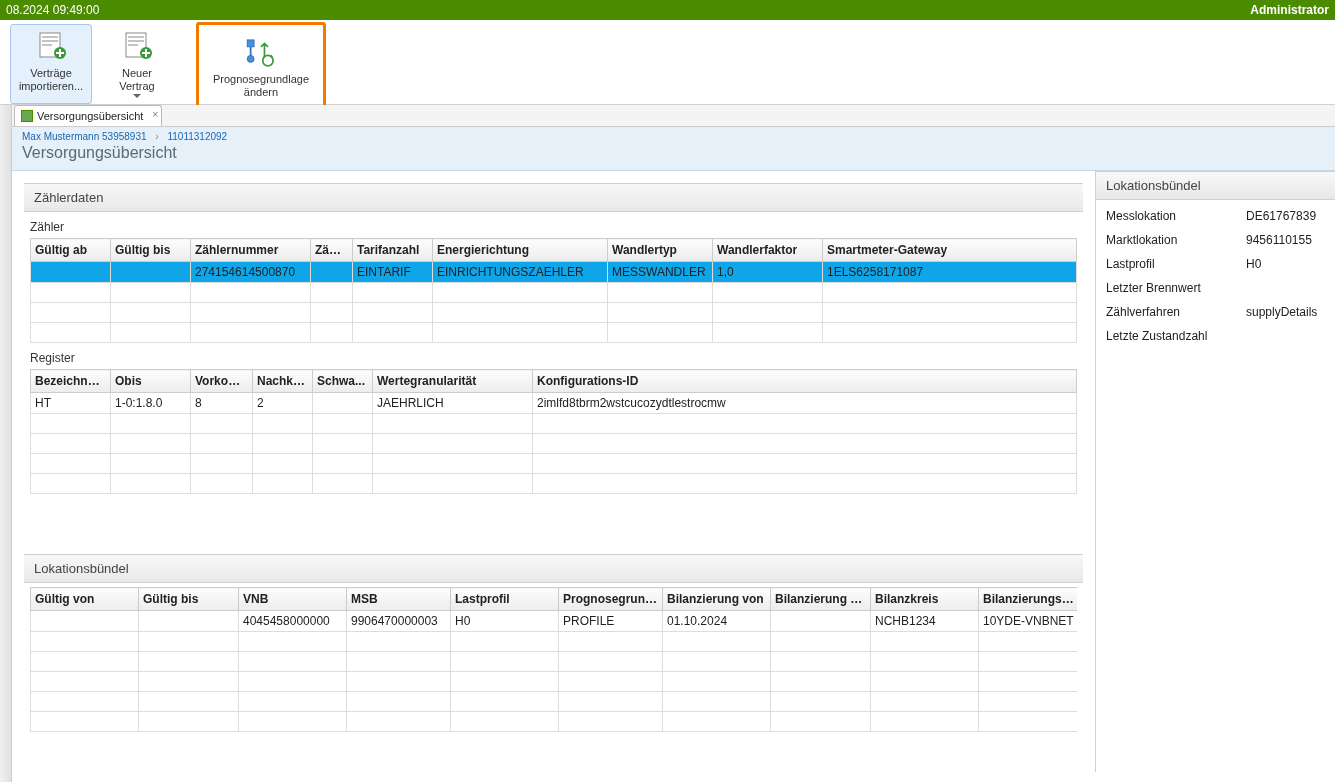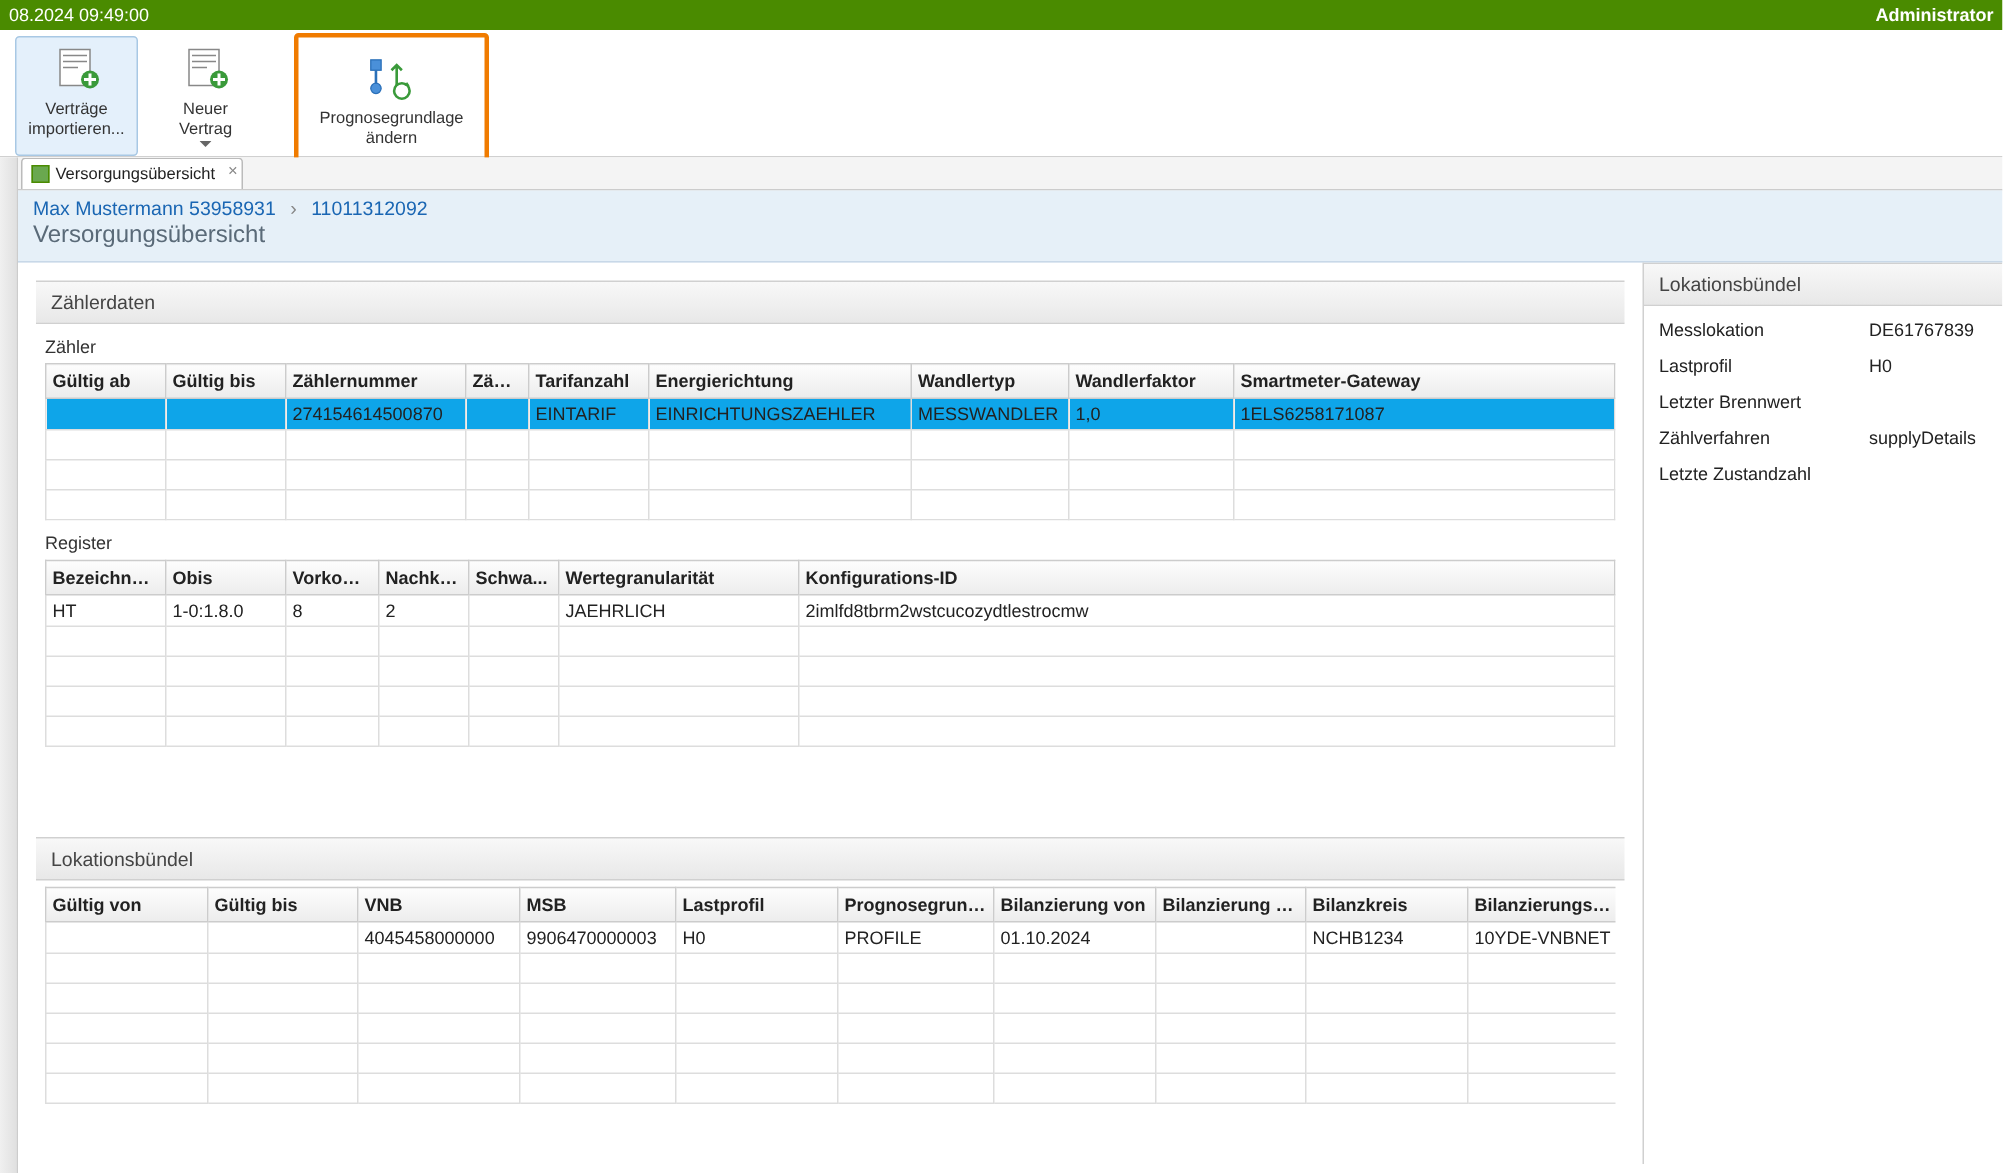--- a/index.html
+++ b/index.html
@@ -102,21 +102,21 @@
   .tab .close {
     position: absolute; right: 3px; top: 2px;
     font-size: 11px; color: #888; cursor: pointer;
   }
   .breadcrumb-area {
     background: #e6f0f8;
     border-bottom: 1px solid #c8d8e8;
     padding: 4px 10px 8px 10px;
   }
   .breadcrumb {
-    font-size: 13px;
+    font-size: 10px;
     color: #1a66b3;
     margin-bottom: 2px;
   }
   .breadcrumb a { color: #1a66b3; text-decoration: none; }
   .breadcrumb .sep { color: #888; margin: 0 6px; }
   .page-title {
     font-size: 16px;
     color: #5a6a78;
   }
   .main-flex {
@@ -546,20 +546,24 @@
     </div>
 
     <div class="main-right">
       <div class="section-header">Lokationsbündel</div>
       <div class="kv-list">
         <div class="kv-row">
           <div class="k">Messlokation</div>
           <div class="v">DE61767839</div>
         </div>
         <div class="kv-row">
+          <div class="k">Marktlokation</div>
+          <div class="v">9456110155</div>
+        </div>
+        <div class="kv-row">
           <div class="k">Lastprofil</div>
           <div class="v">H0</div>
         </div>
         <div class="kv-row">
           <div class="k">Letzter Brennwert</div>
           <div class="v"></div>
         </div>
         <div class="kv-row">
           <div class="k">Zählverfahren</div>
           <div class="v">supplyDetails</div>

